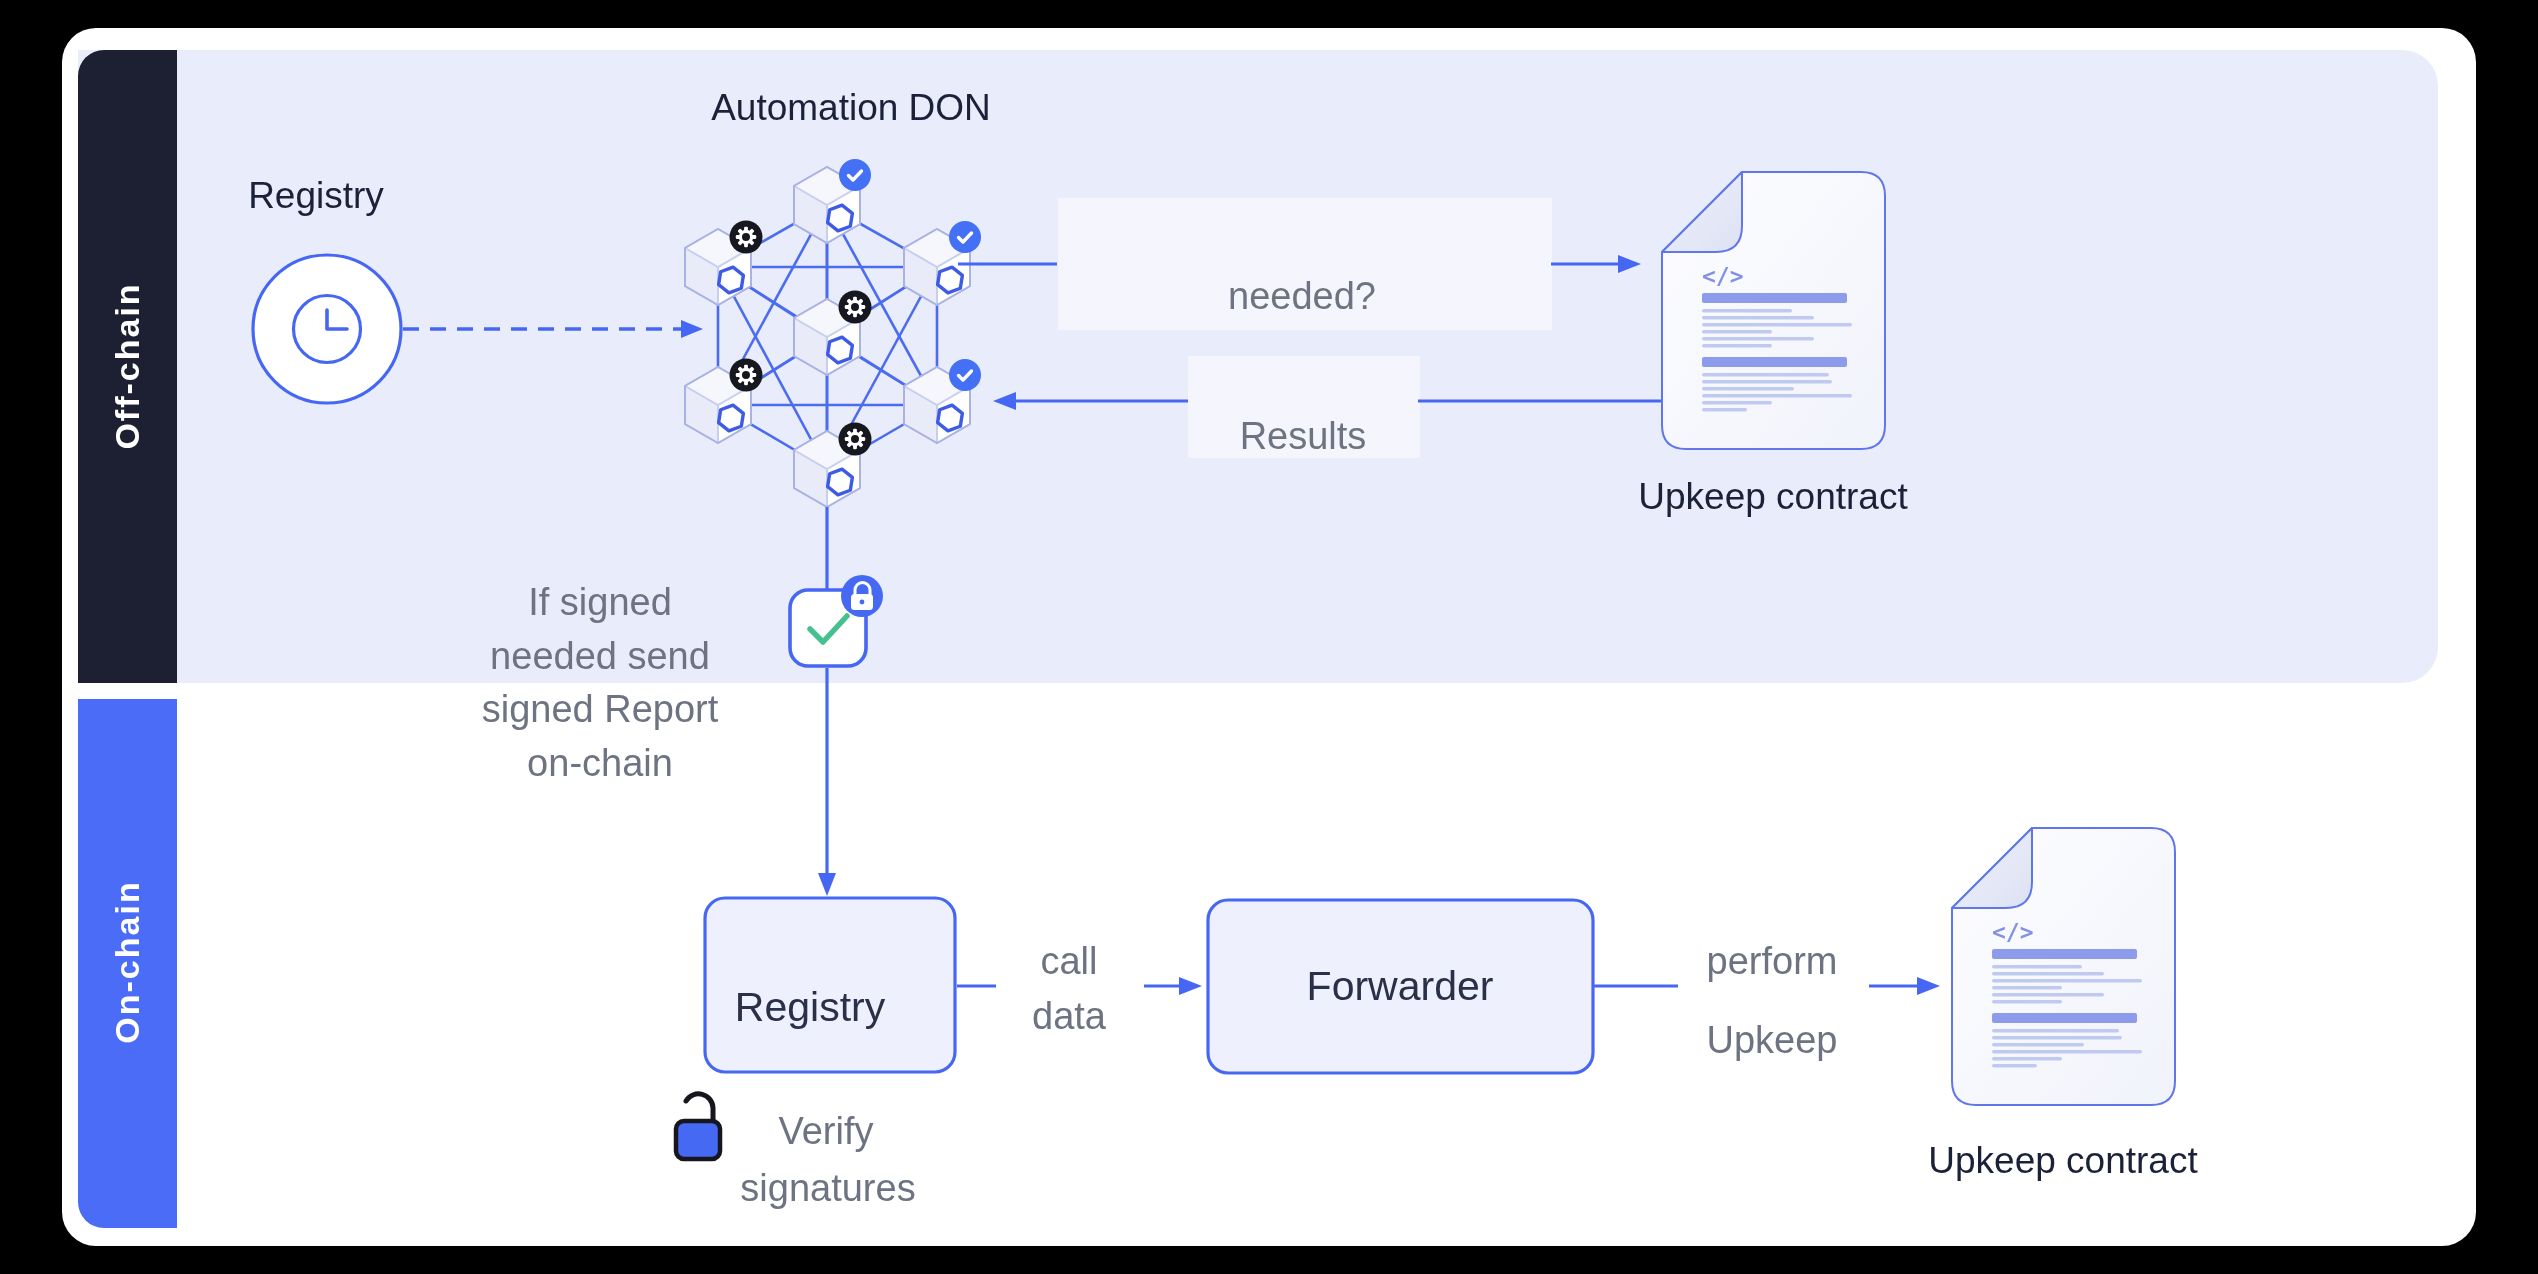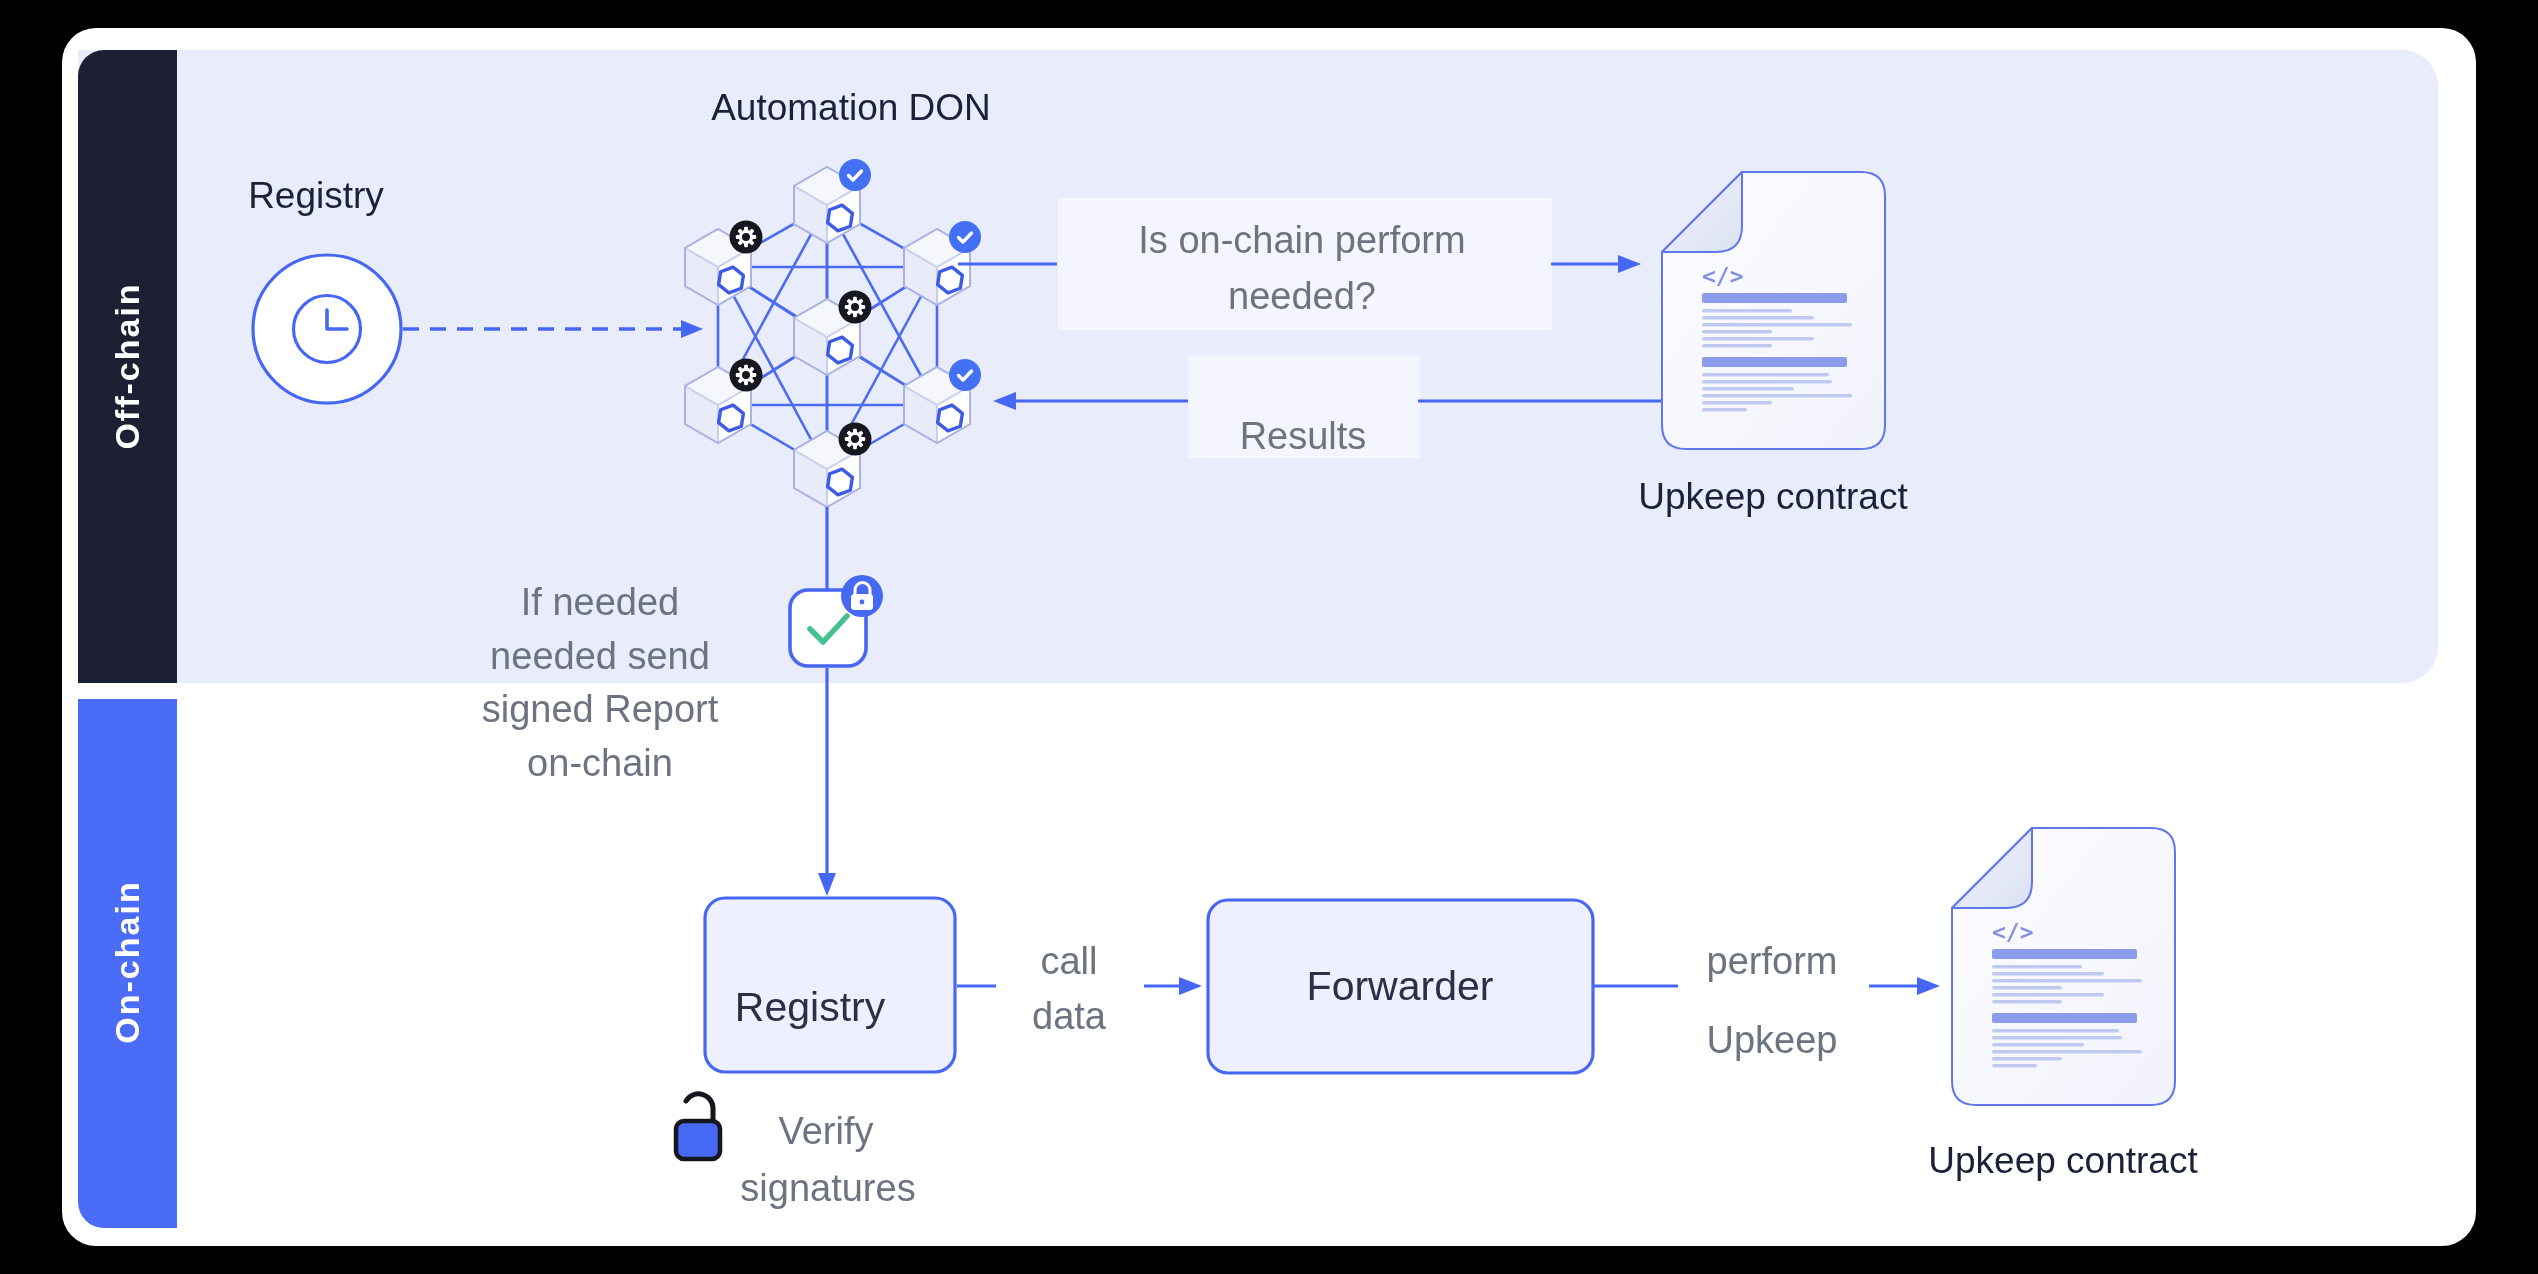--- a/index.html
+++ b/index.html
@@ -311,25 +311,24 @@
           <rect x="40" y="222" width="150" height="3.5" rx="1.7" fill="#c0caf1"></rect>
           <rect x="40" y="229" width="70" height="3.5" rx="1.7" fill="#c0caf1"></rect>
           <rect x="40" y="236" width="45" height="3.5" rx="1.7" fill="#c0caf1"></rect>
         </g>
       </g>
   </svg>
 
   <div class="t title" style="left:316px;top:196px;">Registry</div>
   <div class="t title" style="left:851px;top:108px;">Automation DON</div>
 
-  <div class="t gray" style="left:1302px;top:240px;">Is on-chain perform</div>
   <div class="t gray" style="left:1302px;top:296px;">needed?</div>
   <div class="t gray" style="left:1303px;top:400px;margin-top:36px;">Results</div>
 
-  <div class="t gray" style="left:600px;top:602px;">If needed</div>
+  <div class="t gray" style="left:600px;top:602px;">If signed</div>
   <div class="t gray" style="left:600px;top:656px;">needed send</div>
   <div class="t gray" style="left:600px;top:709px;">signed Report</div>
   <div class="t gray" style="left:600px;top:763px;">on-chain</div>
 
   <div class="t title" style="left:1773px;top:497px;">Upkeep contract</div>
 
   <div class="t boxlabel" style="left:810px;top:986px;margin-top:21px;">Registry</div>
   <div class="t gray" style="left:1069px;top:961px;">call</div>
   <div class="t gray" style="left:1069px;top:1016px;">data</div>
   <div class="t boxlabel" style="left:1400px;top:986px;">Forwarder</div>

